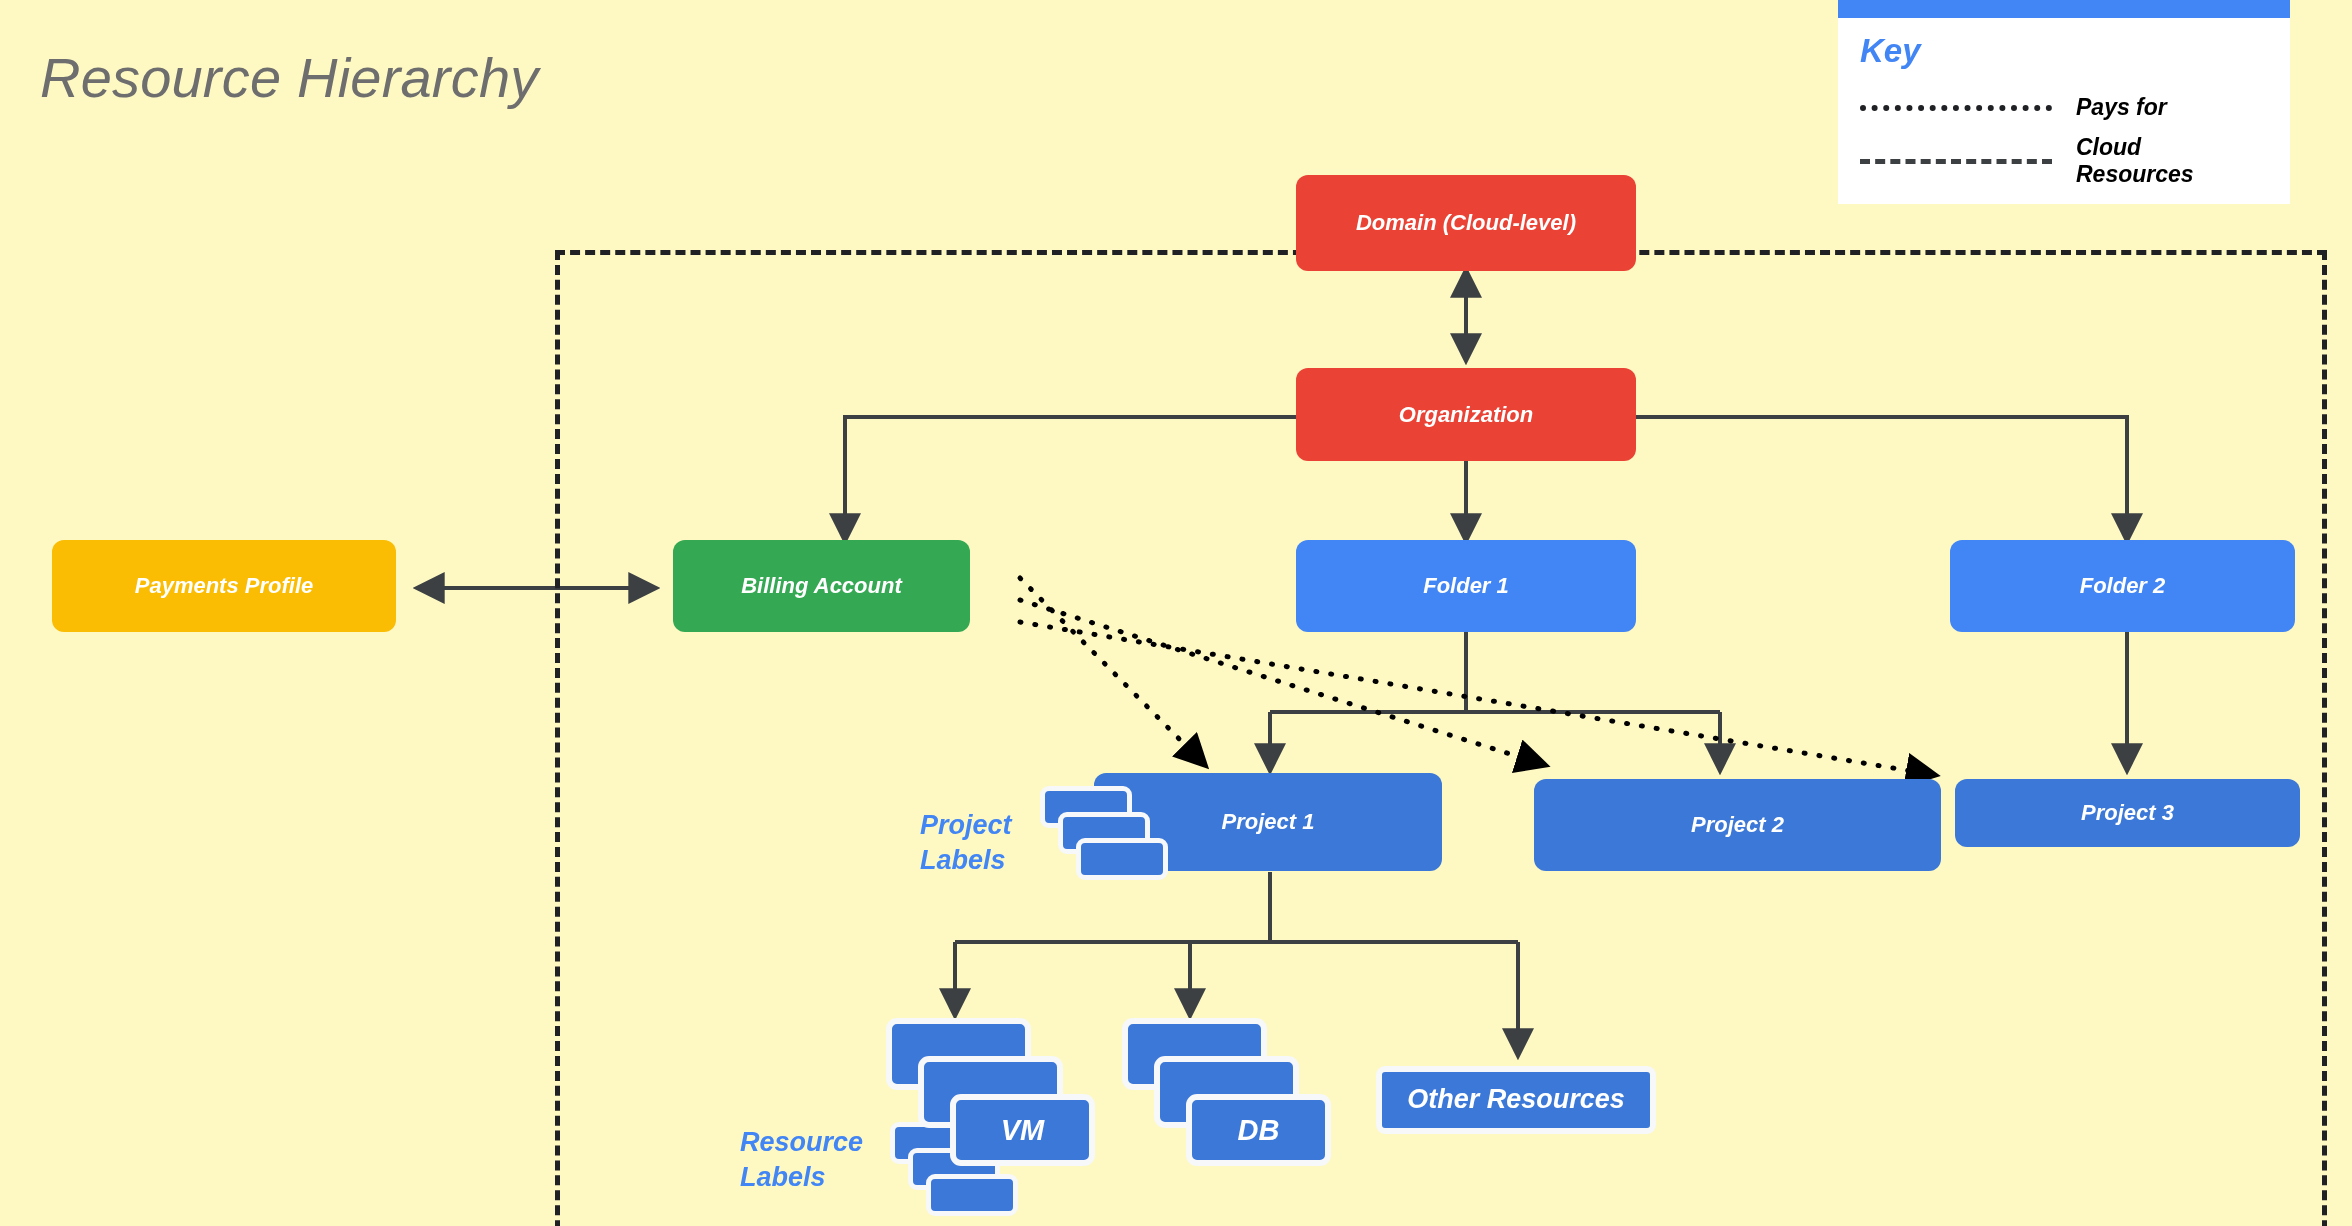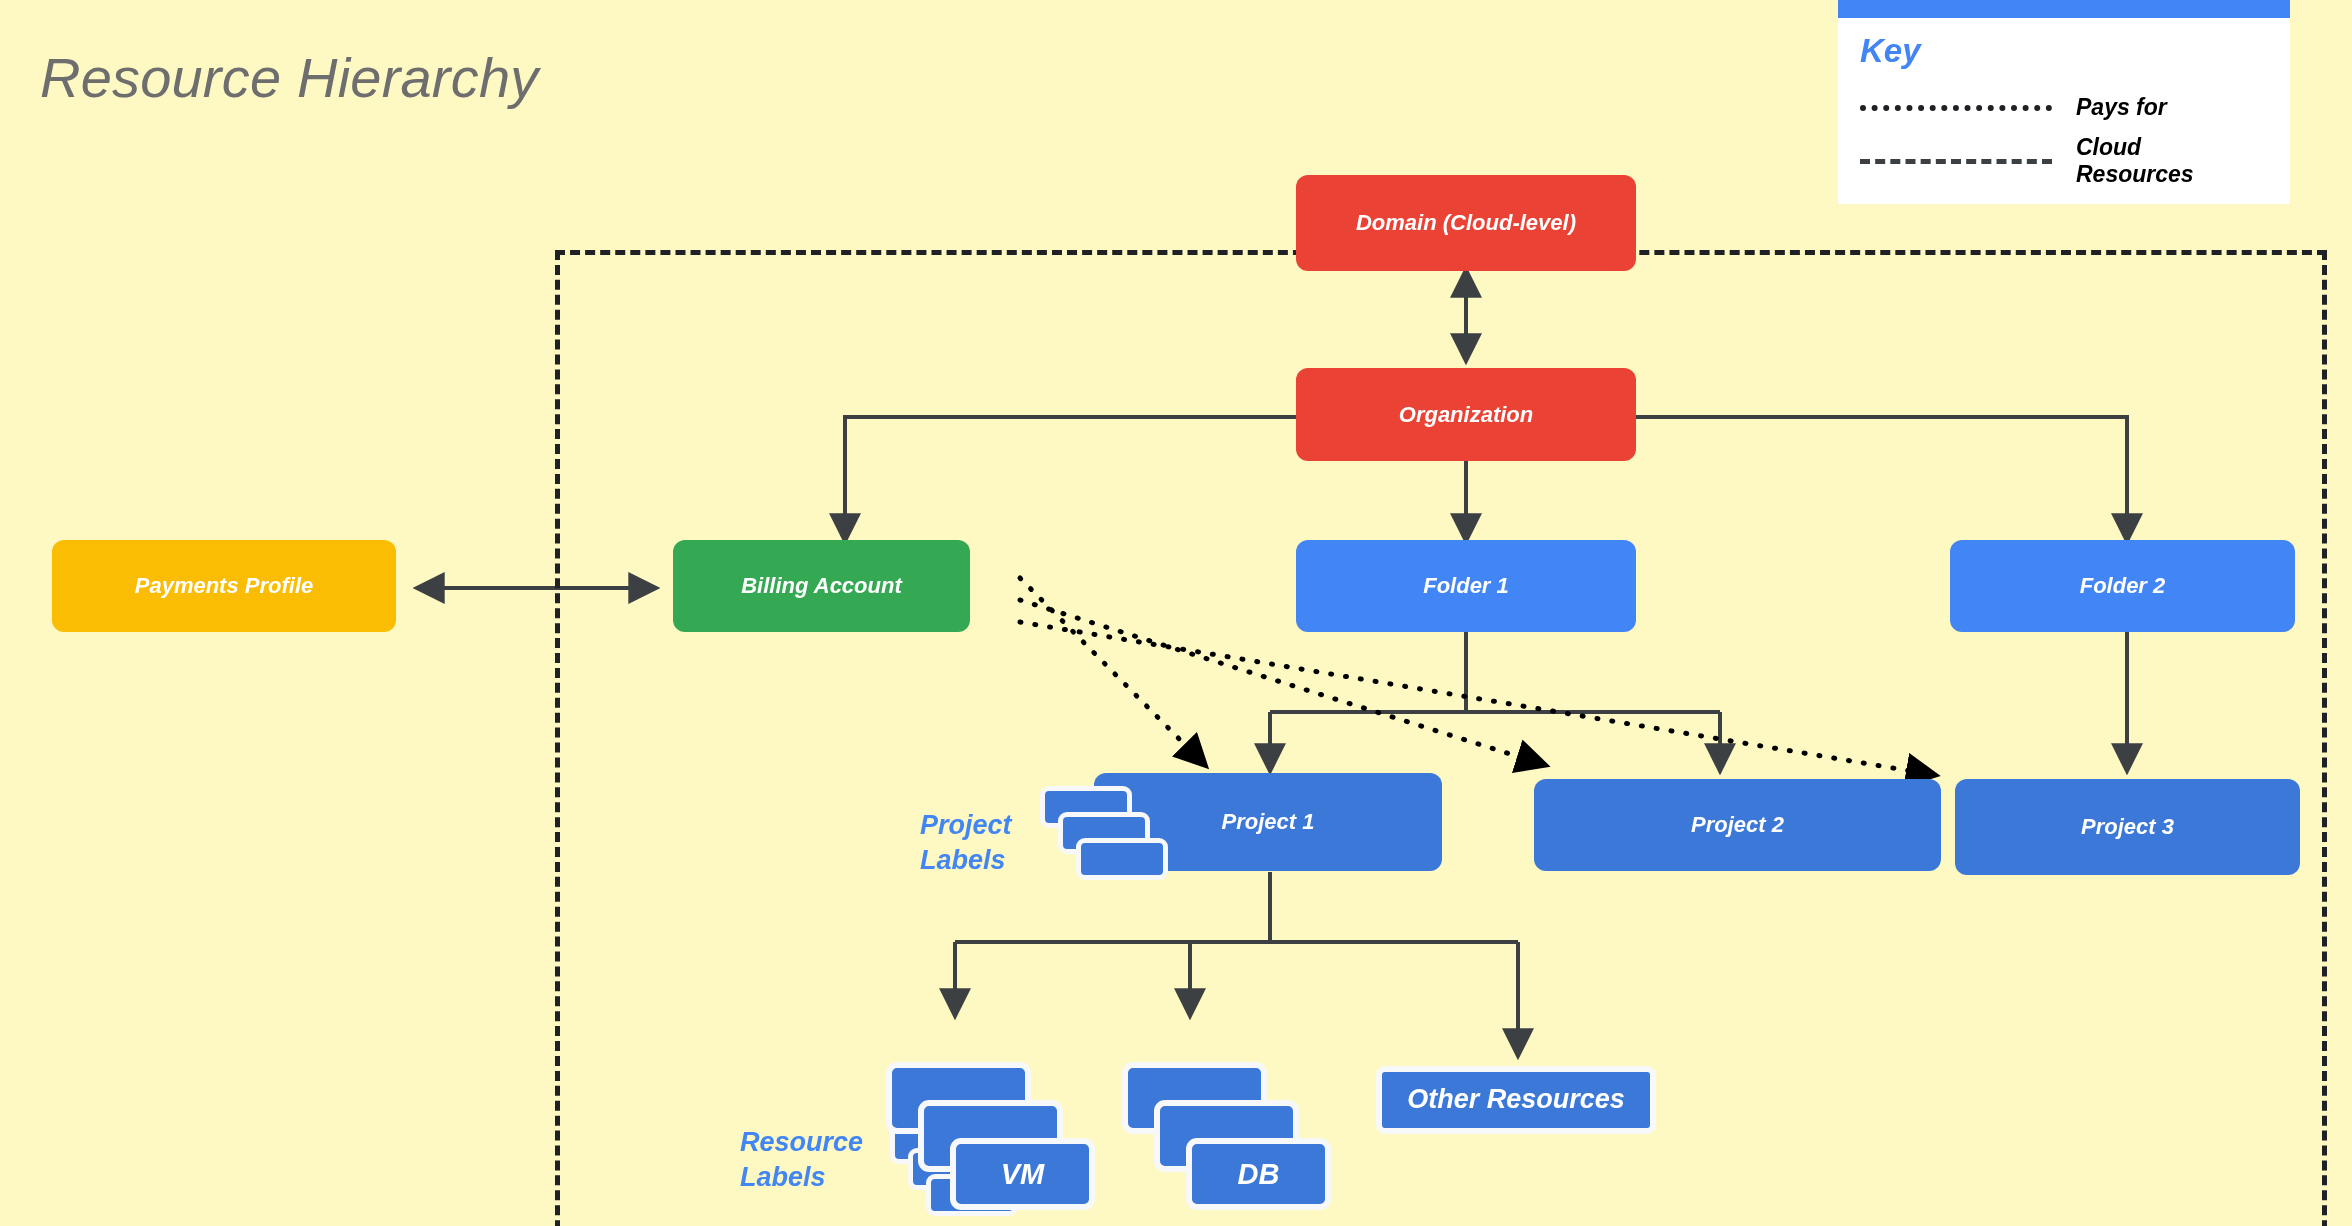--- a/index.html
+++ b/index.html
@@ -139,21 +139,20 @@
     background: #3C78D8;
     border: 6px solid #F6F8FA;
     border-radius: 11px;
     box-sizing: border-box;
     display: flex;
     align-items: center;
     justify-content: center;
     color: #FFFFFF;
     font-weight: bold;
     font-size: 29px;
-    margin-top: 44px;
   }
   .node.outlined {
     border: 6px solid #F6F8FA;
   }
 </style>
 </head>
 <body>
 
 <div id="stage">
 
@@ -225,21 +224,21 @@
   <div class="stack" style="left:1040px; top:786px; width:130px; height:110px;">
     <div class="card" style="left:0px; top:0px; width:92px; height:42px;"></div>
     <div class="card" style="left:18px; top:26px; width:92px; height:42px;"></div>
     <div class="card" style="left:36px; top:52px; width:92px; height:42px;"></div>
   </div>
 
   <div class="node dblue" style="left:1094px; top:773px; width:348px; height:98px;">Project 1</div>
 
   <div class="node dblue" style="left:1534px; top:779px; width:407px; height:92px;">Project 2</div>
 
-  <div class="node dblue" style="left:1955px; top:779px; width:345px; height:96px;text-align:center;">Project 3</div>
+  <div class="node dblue" style="left:1955px; top:779px; width:345px; height:68px;text-align:center;">Project 3</div>
 
   <div class="side-label" style="left:740px; top:1125px; width:160px;">
     <div>Resource</div>
     <div>Labels</div>
   </div>
 
   <div class="stack" style="left:890px; top:1122px; width:130px; height:110px;">
     <div class="card" style="left:0px; top:0px; width:92px; height:42px;"></div>
     <div class="card" style="left:18px; top:26px; width:92px; height:42px;"></div>
     <div class="card" style="left:36px; top:52px; width:92px; height:42px;"></div>

